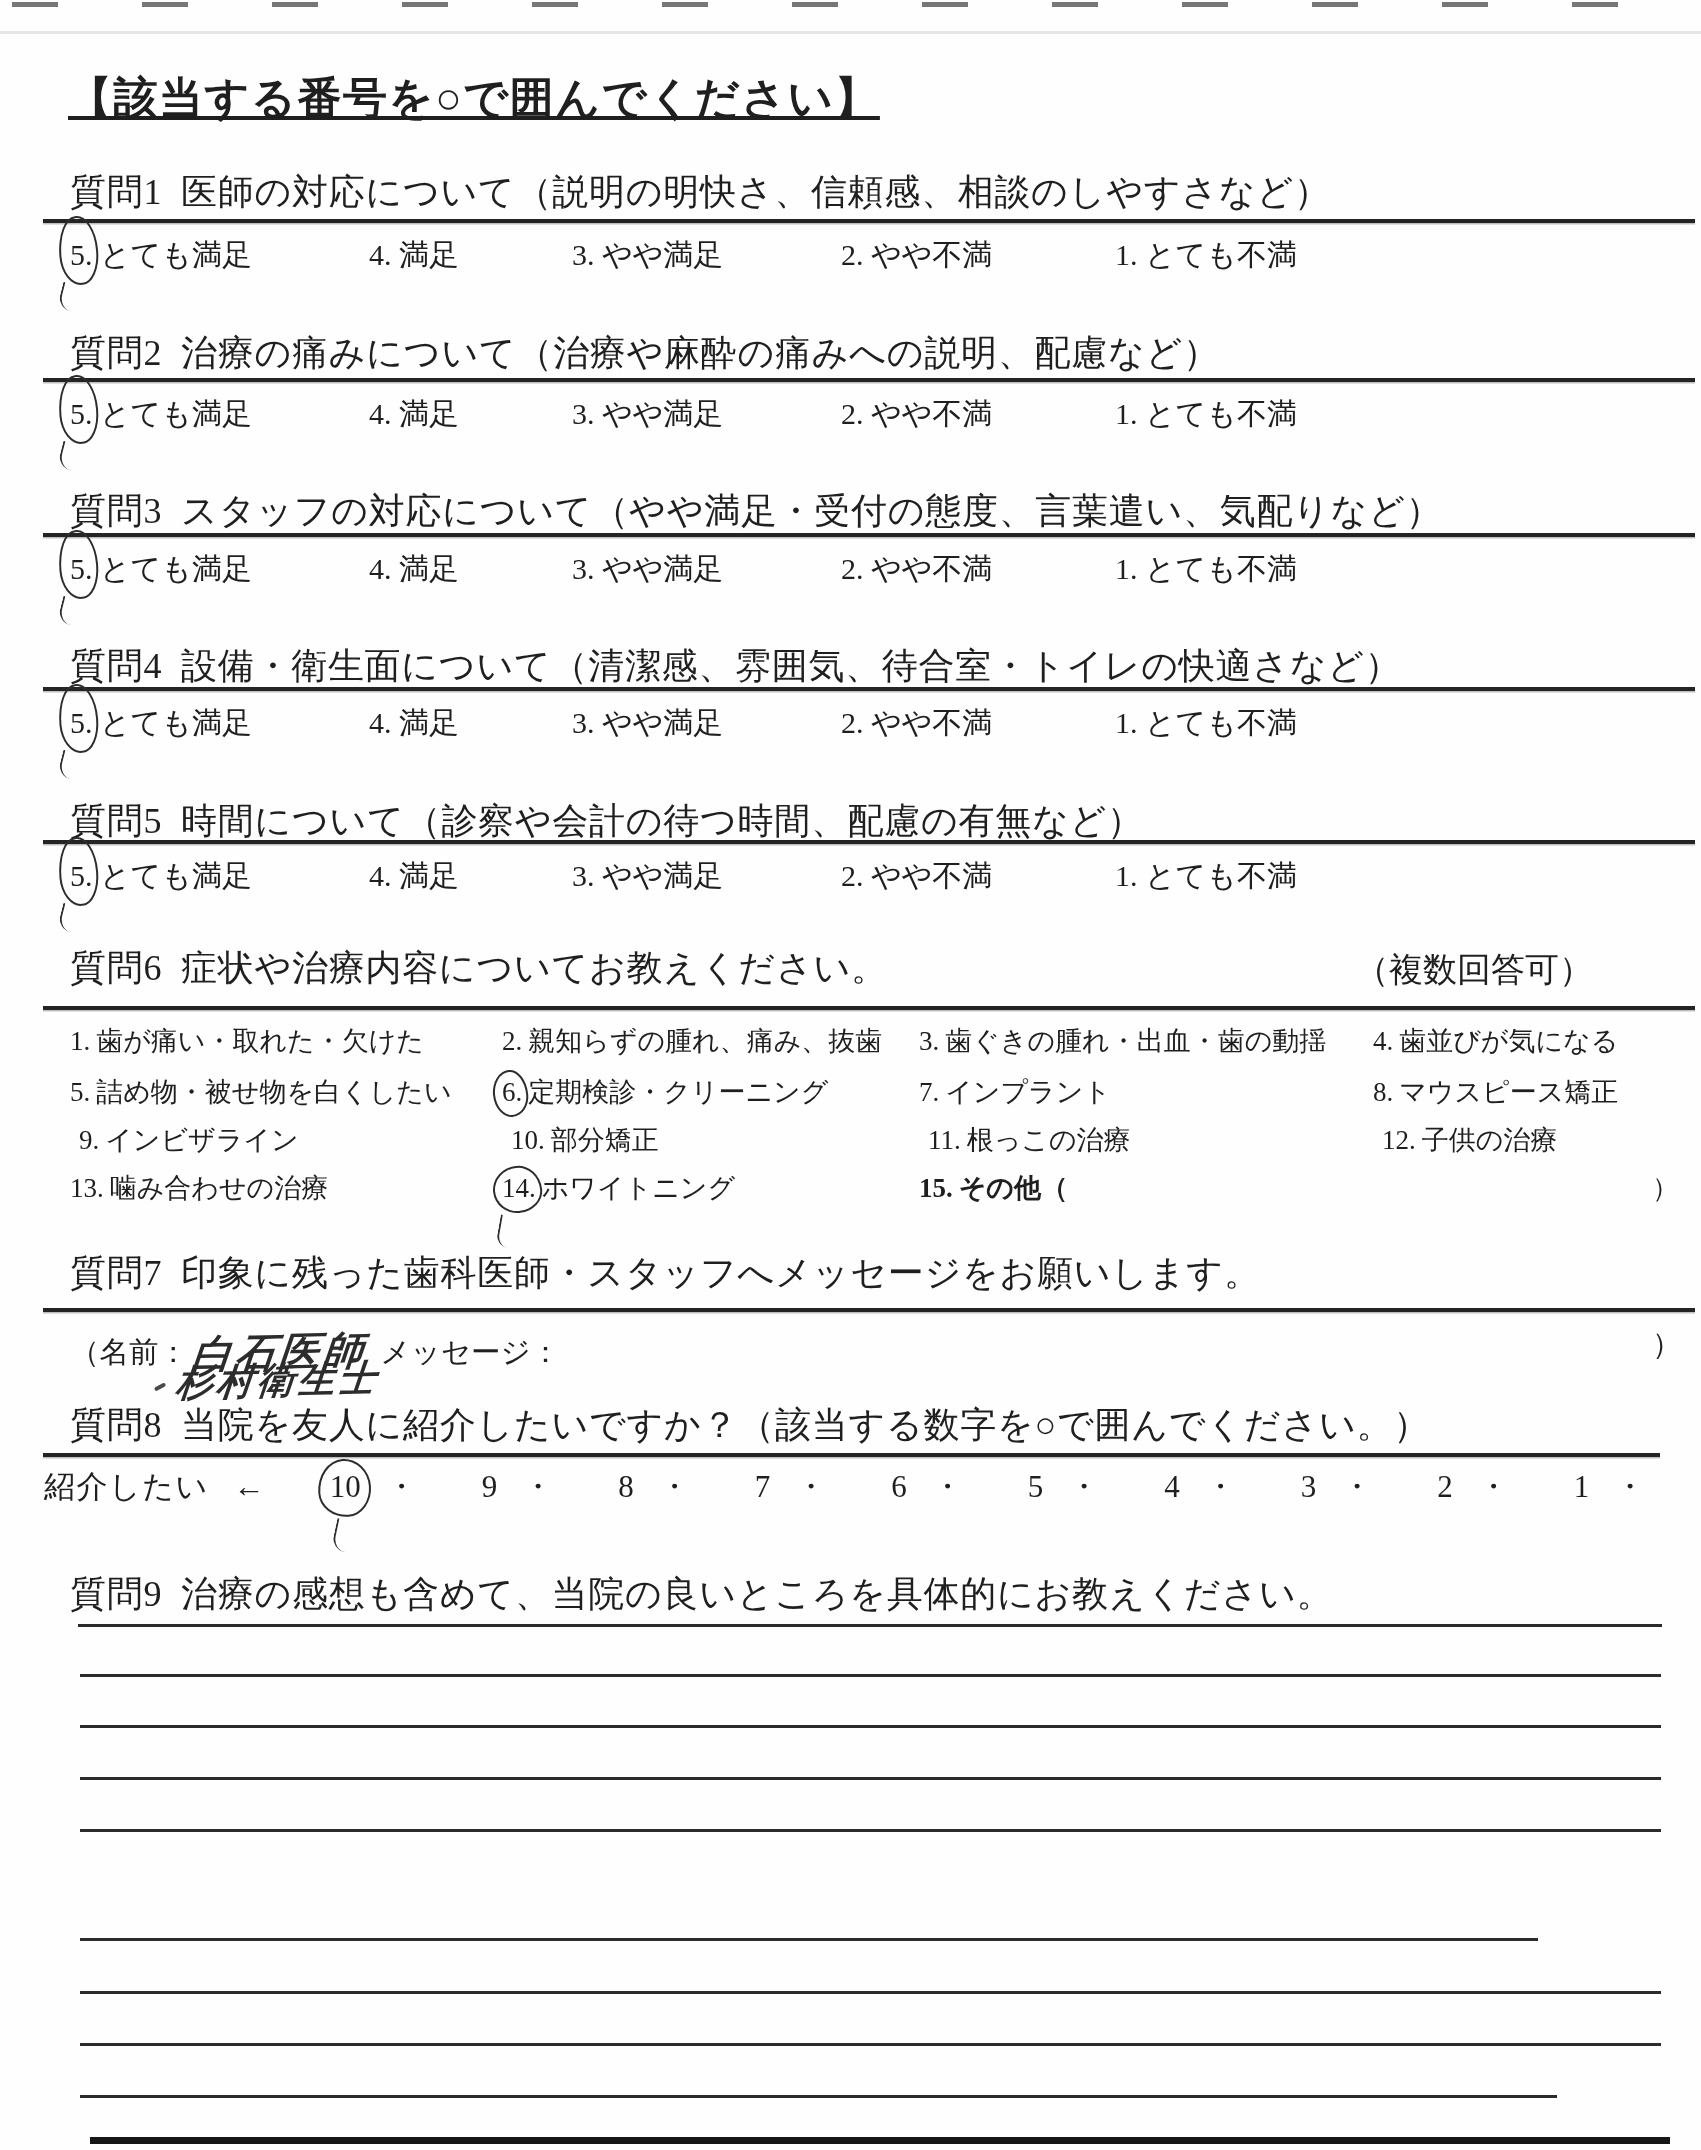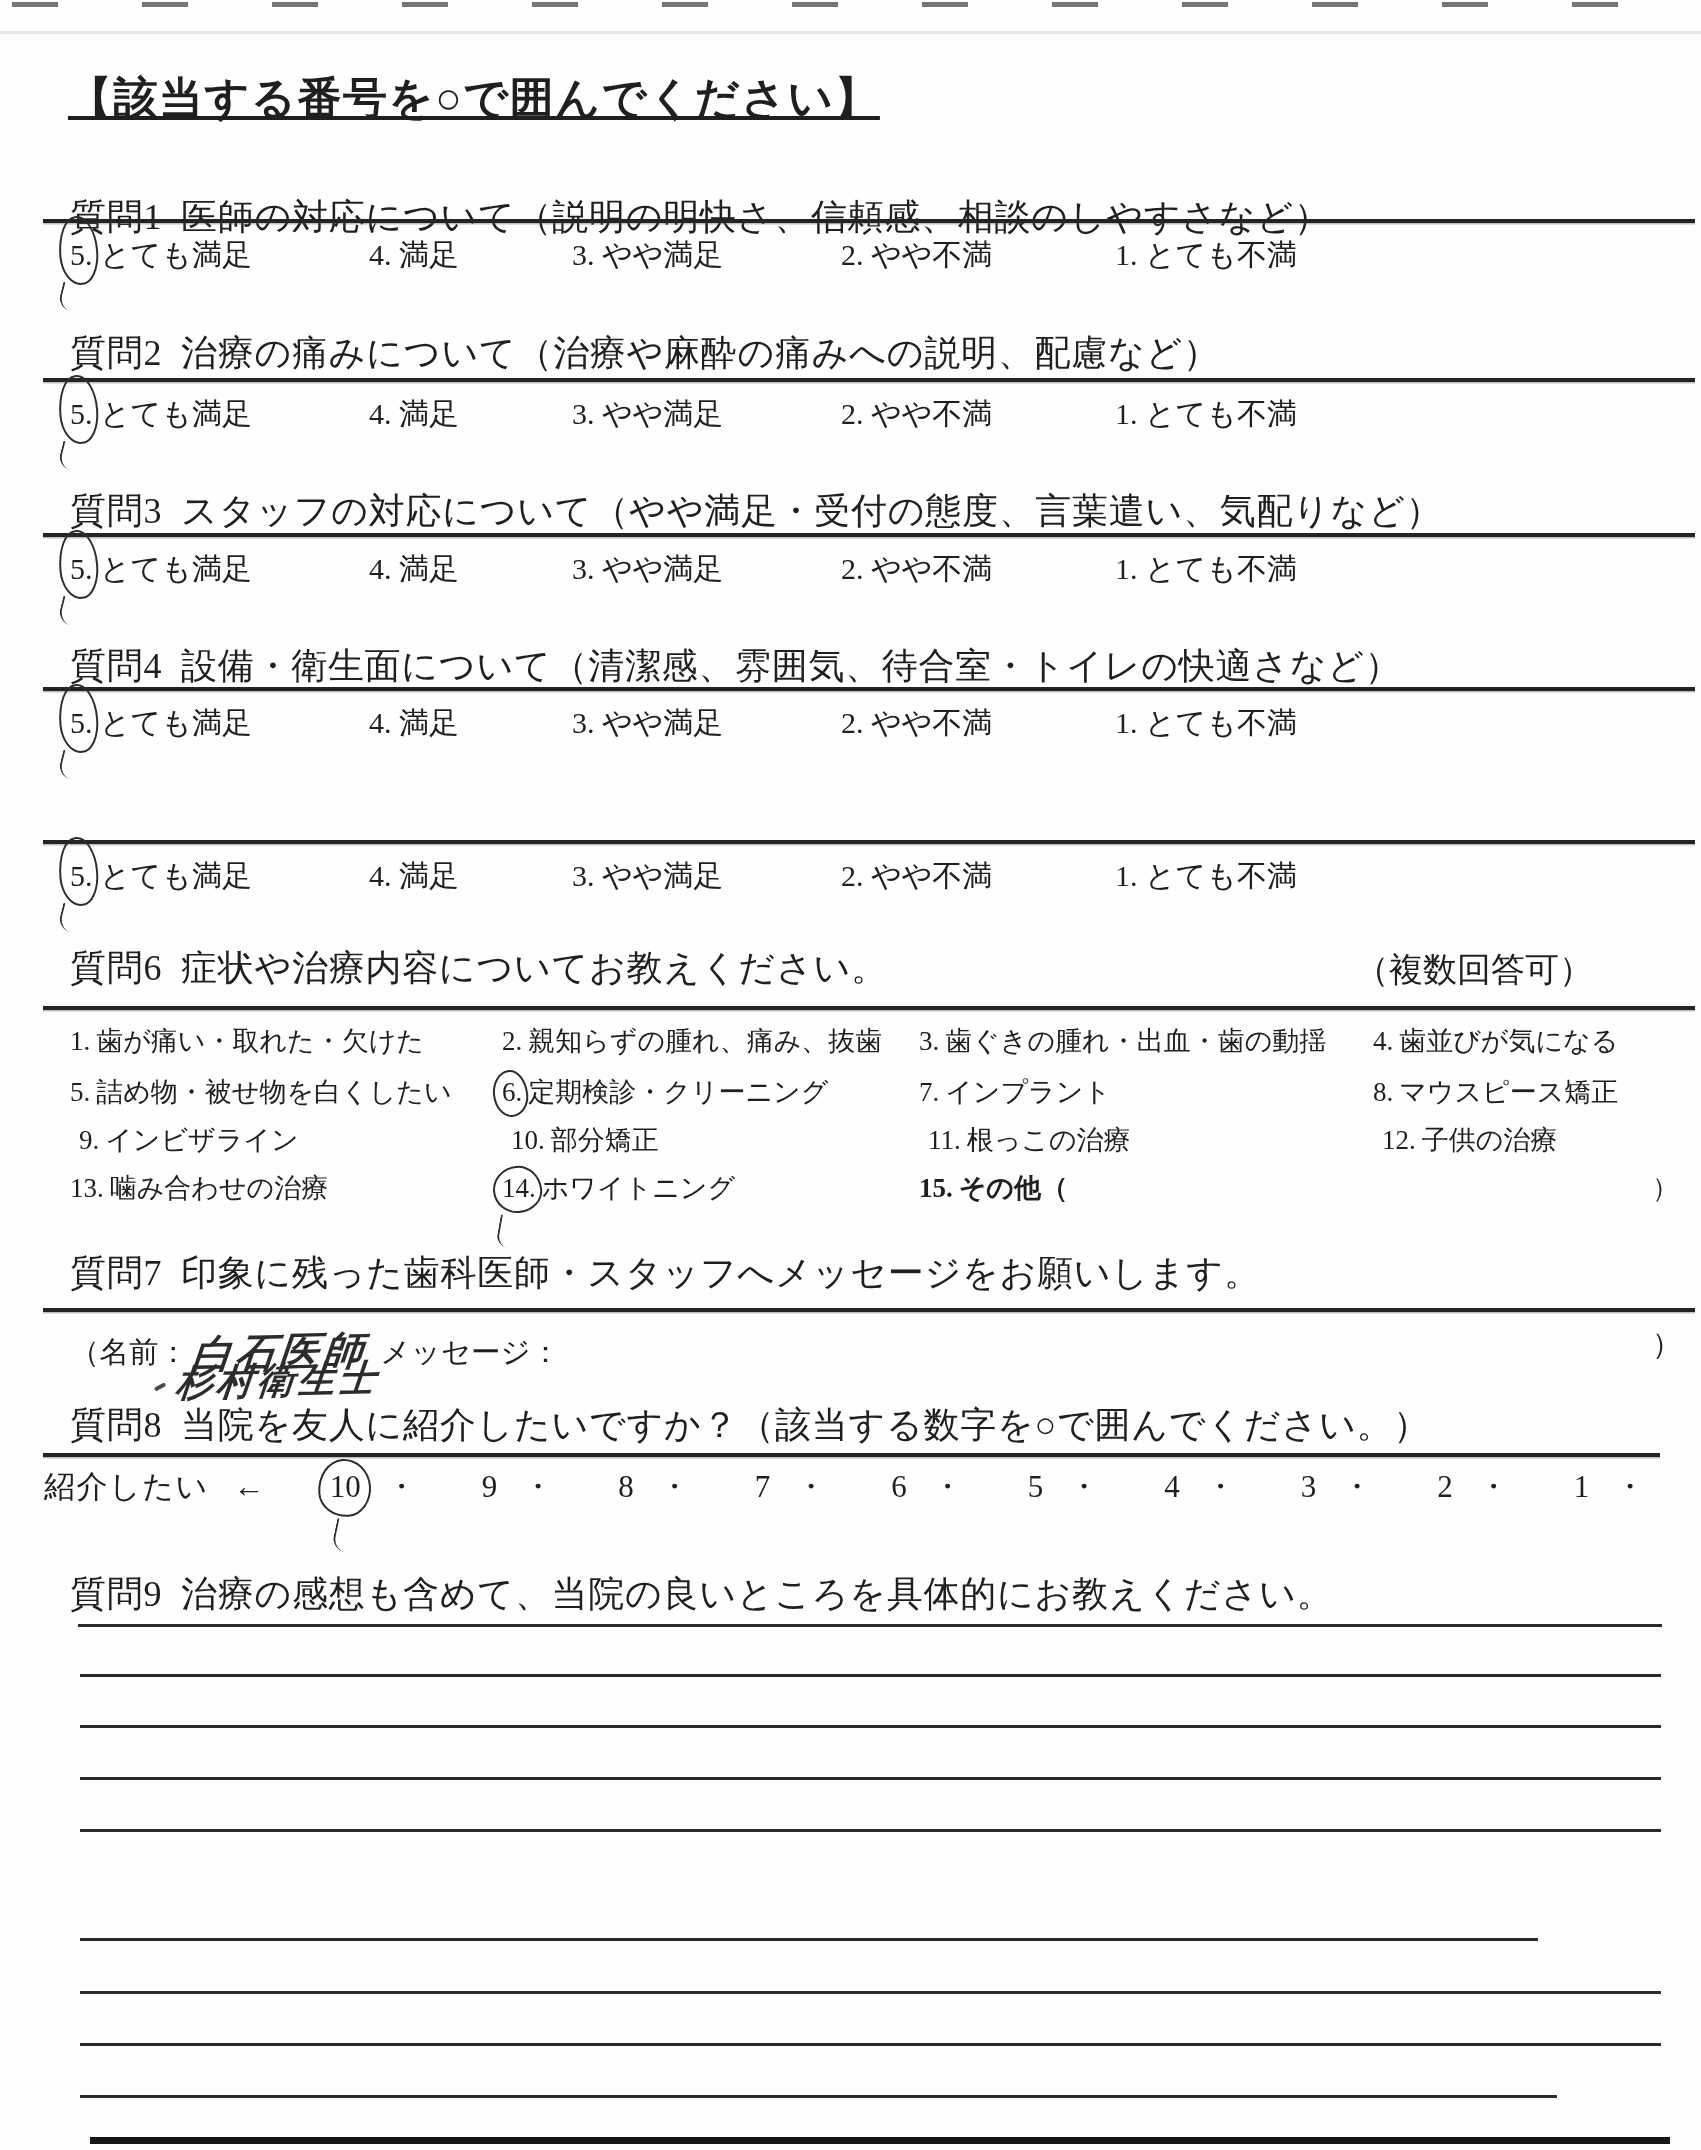--- a/index.html
+++ b/index.html
@@ -56,21 +56,21 @@
 </head>
 <body>
 
 <div class="page">
 
   <div class="abs artifact-top"></div>
   <div class="abs artifact-streak"></div>
 
   <div class="abs title" style="top:69px;left:68px;">【該当する番号を○で囲んでください】</div>
 
-  <div class="abs qhead" style="top:168px;left:70px;margin-top:25px;">
+  <div class="abs qhead" style="top:168px;left:70px;">
     <span class="qnum">質問1</span><span>医師の対応について（説明の明快さ、信頼感、相談のしやすさなど）</span>
   </div>
   <div class="abs rule" style="top:219px;left:43px;width:1652px;"></div>
   <div class="abs optrow" style="top:235px;left:44px;width:1624px;">
     <span class="opt sel" style="left:26px;"><span class="num">5.</span><span>とても満足</span></span>
     <span class="opt" style="left:325px;"><span class="num">4.</span><span>満足</span></span>
     <span class="opt" style="left:528px;"><span class="num">3.</span><span>やや満足</span></span>
     <span class="opt" style="left:797px;"><span class="num">2.</span><span>やや不満</span></span>
     <span class="opt" style="left:1071px;"><span class="num">1.</span><span>とても不満</span></span>
   </div>
@@ -104,20 +104,23 @@
   </div>
   <div class="abs rule" style="top:687px;left:43px;width:1652px;"></div>
   <div class="abs optrow" style="top:703px;left:44px;width:1624px;">
     <span class="opt sel" style="left:26px;"><span class="num">5.</span><span>とても満足</span></span>
     <span class="opt" style="left:325px;"><span class="num">4.</span><span>満足</span></span>
     <span class="opt" style="left:528px;"><span class="num">3.</span><span>やや満足</span></span>
     <span class="opt" style="left:797px;"><span class="num">2.</span><span>やや不満</span></span>
     <span class="opt" style="left:1071px;"><span class="num">1.</span><span>とても不満</span></span>
   </div>
 
+  <div class="abs qhead" style="top:797px;left:70px;">
+    <span class="qnum">質問5</span><span>時間について（診察や会計の待つ時間、配慮の有無など）</span>
+  </div>
   <div class="abs rule" style="top:840px;left:43px;width:1652px;"></div>
   <div class="abs optrow" style="top:856px;left:44px;width:1624px;">
     <span class="opt sel" style="left:26px;"><span class="num">5.</span><span>とても満足</span></span>
     <span class="opt" style="left:325px;"><span class="num">4.</span><span>満足</span></span>
     <span class="opt" style="left:528px;"><span class="num">3.</span><span>やや満足</span></span>
     <span class="opt" style="left:797px;"><span class="num">2.</span><span>やや不満</span></span>
     <span class="opt" style="left:1071px;"><span class="num">1.</span><span>とても不満</span></span>
   </div>
 
   <div class="abs qhead" style="top:944px;left:70px;">

